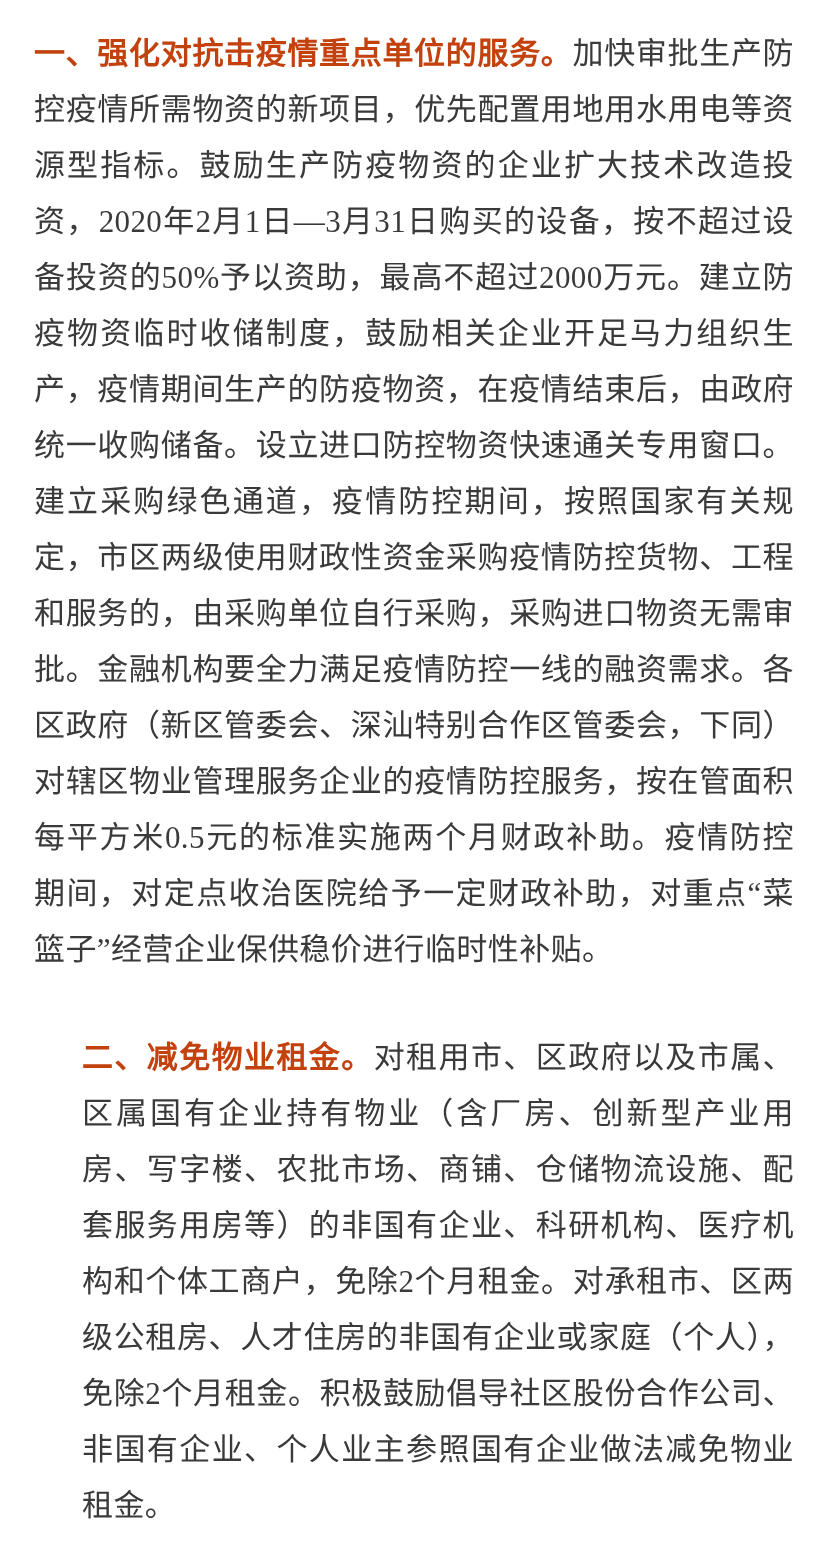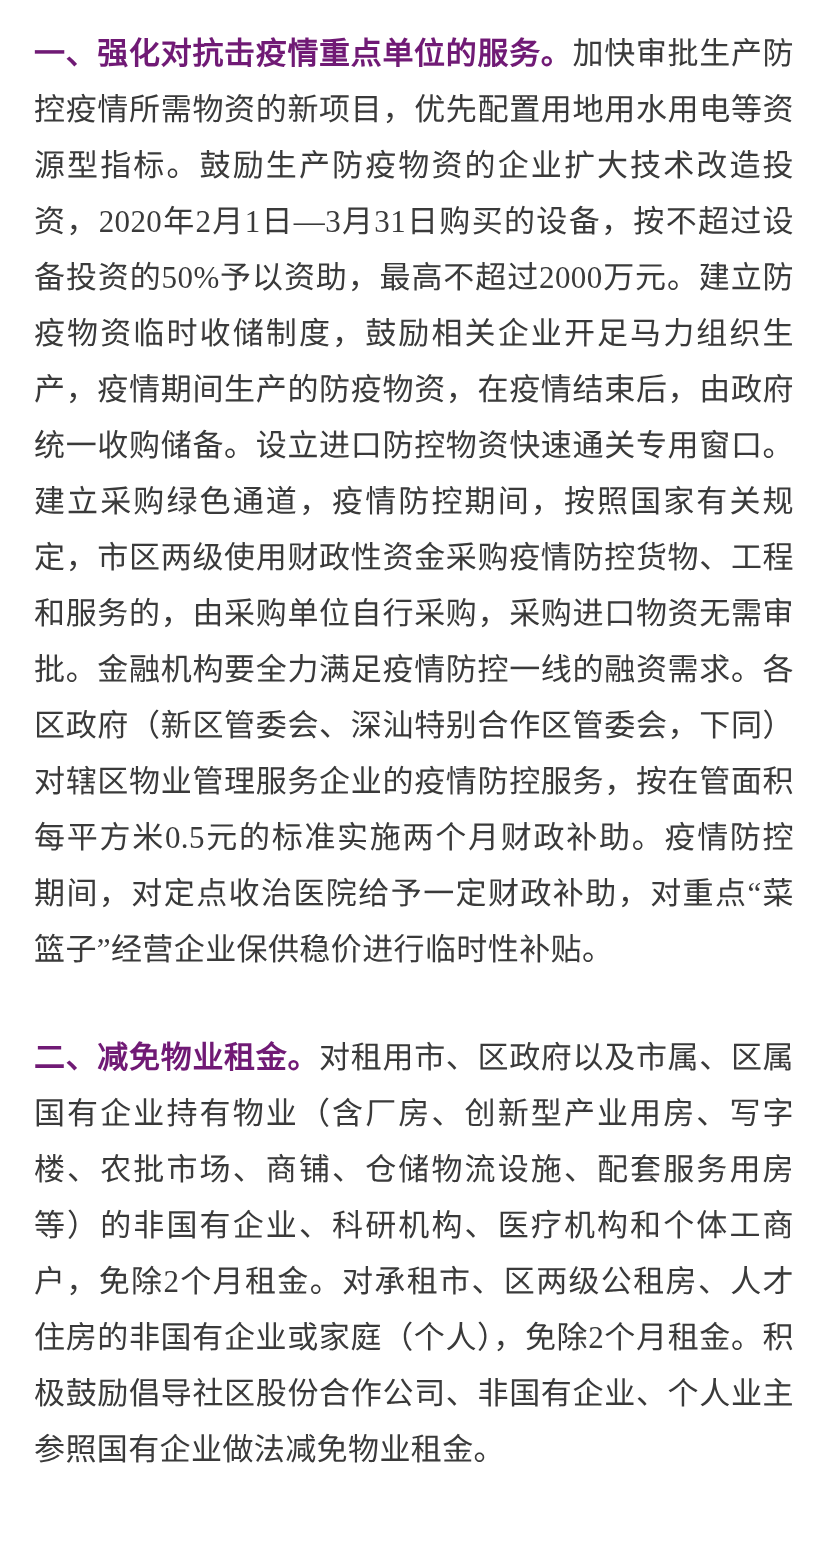--- a/index.html
+++ b/index.html
@@ -24,24 +24,25 @@
     font-size: 31px;
     line-height: 56px;
     text-align: justify;
     text-justify: inter-ideograph;
     letter-spacing: 0.4px;
     color: #3a3a3a;
     margin: 0 0 0 0;
   }
   .para + .para {
     margin-top: 52px;
+    margin-left: 48px;
   }
   .lead {
     font-weight: bold;
-    color: #701a75;
+    color: #c2410c;
   }
   .body-text {
     font-weight: normal;
     font-family: Liberation Serif, serif;
   }
 </style>
 </head>
 <body>
 
 <div class="page">

